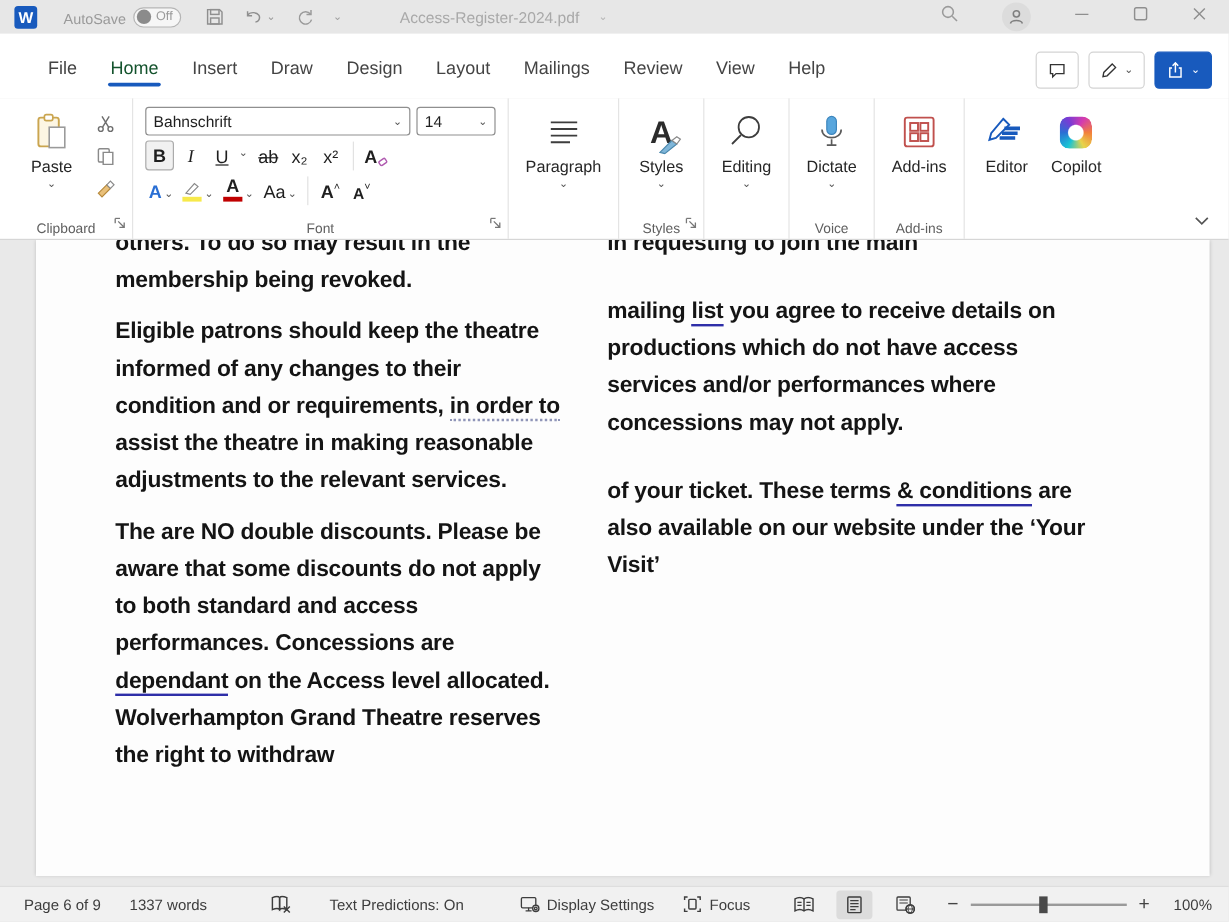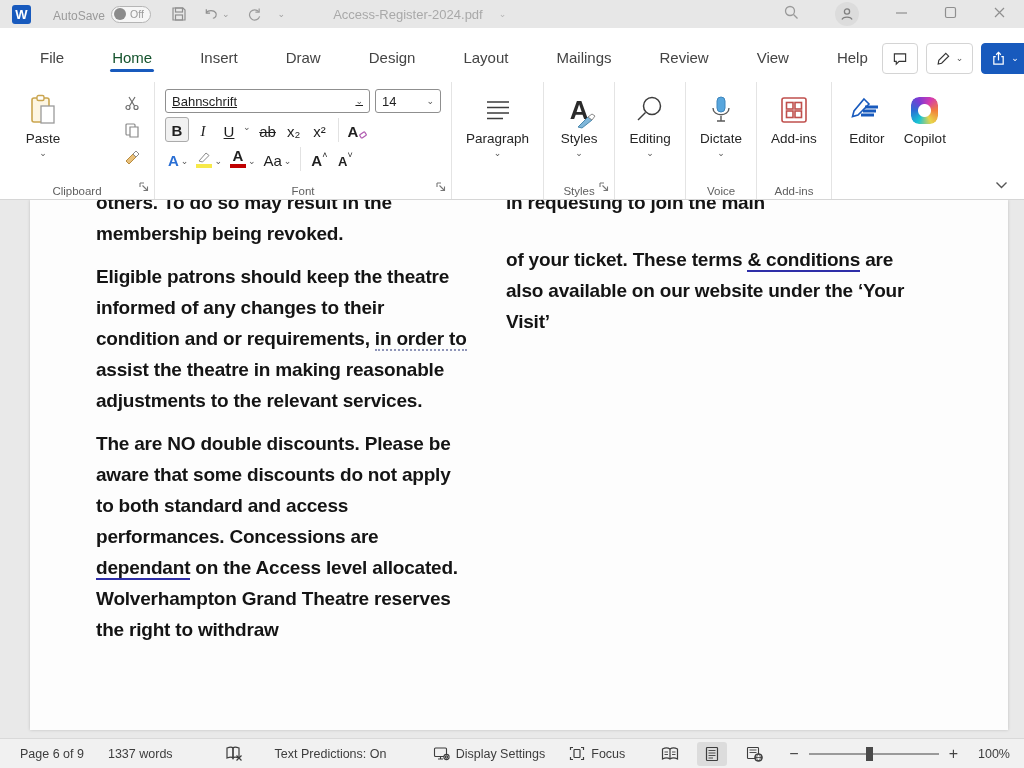--- a/index.html
+++ b/index.html
@@ -16,21 +16,21 @@
   .toggle-knob { width:12px; height:12px; border-radius:50%; background:#8b8b8b; }
   .toggle-label { font-size:10.5px; color:#9a9a9a; }
   .qat { display:flex; align-items:center; gap:16px; margin-left:20px; color:#8f8f8f; }
   .qat svg { display:block; }
   .doc-title { margin-left:48px; display:flex; align-items:center; gap:16px; color:#a9a9a9; font-size:13px; }
   .tb-right { margin-left:auto; display:flex; align-items:center; gap:36px; color:#9a9a9a; padding-right:8px; }
   .avatar-wrap { width:24px; height:24px; border-radius:50%; background:#dcdcdc; display:flex; align-items:center; justify-content:center; }
 
   
   .tabbar { height:54px; background:#ffffff; display:flex; align-items:center; padding:6px 14px 0 26px; }
-  .tabs { display:flex; align-items:center;gap:20px; }
+  .tabs { display:flex; align-items:center; }
   .tab { font-size:15px; color:#444; padding:8px 14px 10px; cursor:default; position:relative; white-space:nowrap; }
   .tab.active { color:#14532d; }
   .tab.active::after { content:""; position:absolute; left:12px; right:12px; bottom:4px; height:3px;
     border-radius:2px; background:var(--accent,#185abd); }
   .tabbar-right { margin-left:auto; display:flex; align-items:center; gap:8px; }
   .tb-btn { height:31px; border:1px solid #d4d4d4; border-radius:4px; background:#fff;
     display:flex; align-items:center; justify-content:center; padding:0 9px; gap:5px; color:#333; }
   .tb-btn.share { background:var(--accent,#185abd); border-color:var(--accent,#185abd); color:#fff; }
   .chev { font-size:9px; color:#555; line-height:1; }
   .tb-btn.share .chev { color:#fff; }
@@ -49,21 +49,21 @@
 
   
   .clip-tools { display:flex; flex-direction:column; gap:3px; margin-left:4px; padding-top:2px; }
   .mini { width:24px; height:24px; display:flex; align-items:center; justify-content:center; border-radius:3px; }
 
   
   .fontgrp { display:flex; flex-direction:column; gap:4px; padding:0 4px; }
   .font-row1 { display:flex; gap:5px; }
   .combo { border:1px solid #8f8f8f; border-radius:3px; height:24px; display:flex; align-items:center;
     font-size:13px; color:#1f1f1f; padding:0 6px; justify-content:space-between; background:#fff; }
-  .font-name { width:205px;text-decoration:underline; }
+  .font-name { width:221px; }
   .font-size { width:66px; }
   .fmt-row { display:flex; align-items:center; gap:2px; }
   .fbtn { min-width:24px; height:25px; display:flex; align-items:flex-end; justify-content:center;
     padding:2px 3px 3px; border-radius:3px; font-size:15px; color:#1f1f1f; line-height:1; }
   .fbtn.on { background:#f1f1f1; border:1px solid #ababab; }
   .fbtn .chev { margin-left:2px; margin-bottom:2px; }
   .vdiv { width:1px; height:24px; background:#e2e2e2; margin:0 4px; }
   .swatch-a { font-weight:bold; font-size:15px; line-height:1; }
   .underbar { display:block; height:4px; width:16px; margin-top:1px; }
 
@@ -195,21 +195,21 @@
           <path d="M8 10 V1.5"></path>
           <path d="M5.5 4 L8 1.5 L10.5 4"></path>
       </svg>
       <span class="chev">⌄</span>
     </span>
   </div>
 </div>
 
 <div class="ribbon">
 
-  <div class="rgroup" style="padding-left:14px;padding-right:10px;gap:44px;">
+  <div class="rgroup" style="padding-left:14px;padding-right:10px;">
     <div class="bigbtn">
       <span class="bicon">
         <svg width="30" height="32" viewBox="0 0 30 32" fill="none">
           <rect x="4" y="4" width="17" height="24" rx="2" stroke="#caa54f" stroke-width="1.6" fill="#fdf6e3"></rect>
           <rect x="9" y="1.5" width="7" height="5" rx="1.5" stroke="#caa54f" stroke-width="1.4" fill="#fff"></rect>
           <rect x="13" y="12" width="13" height="17" stroke="#9a9a9a" stroke-width="1.3" fill="#fff"></rect>
         </svg>
       </span>
       <span class="blabel">Paste</span>
       <span class="chev">⌄</span>
@@ -421,20 +421,21 @@
 
 <div class="docarea">
   <div class="page">
     <div class="coltext">
         <p class="docpara"><span>others. To do so may result in the membership being revoked.</span></p>
         <p class="docpara"><span>Eligible patrons should keep the theatre informed of any changes to their condition and or requirements, </span><span class="u-dotted">in order to</span><span> assist the theatre in making reasonable adjustments to the relevant services.</span></p>
         <p class="docpara"><span>The are NO double discounts. Please be aware that some discounts do not apply to both standard and access performances. Concessions are </span><span class="u-blue">dependant</span><span> on the Access level allocated. Wolverhampton Grand Theatre reserves the right to withdraw</span></p>
       </div>
     <div class="coltext right">
         <p class="docpara"><span>in requesting to join the main</span></p>
+        <p class="docpara" style="margin-top: 26px;"><span>mailing </span><span class="u-blue">list</span><span> you agree to receive details on productions which do not have access services and/or performances where concessions may not apply.</span></p>
         <p class="docpara" style="margin-top: 26px;"><span>of your ticket. These terms </span><span class="u-blue">&amp; conditions</span><span> are also available on our website under the ‘Your Visit’</span></p>
       </div>
   </div>
 </div>
 
 <div class="statusbar">
   <span class="sb-item" style="padding-left:0;">
     <span>Page 6 of 9</span>
   </span>
   <span class="sb-item">

